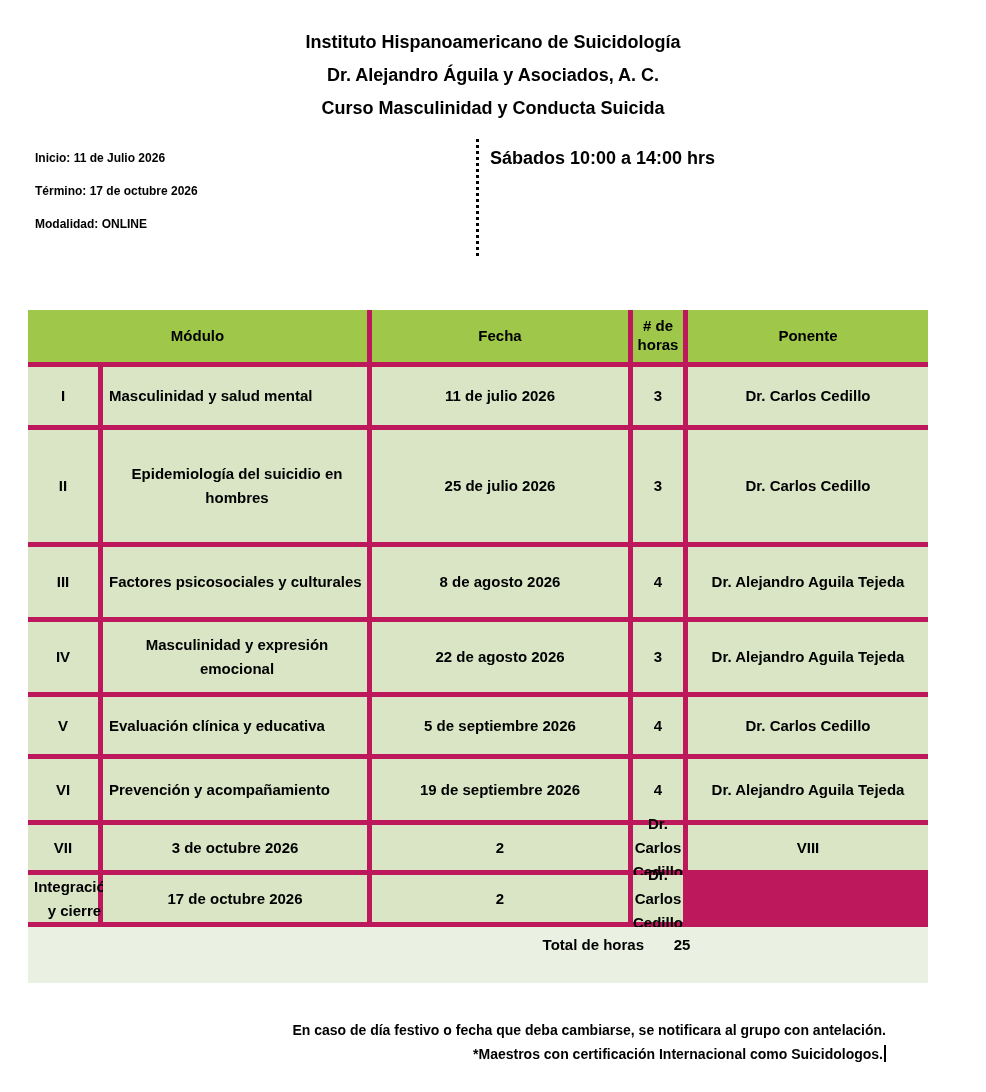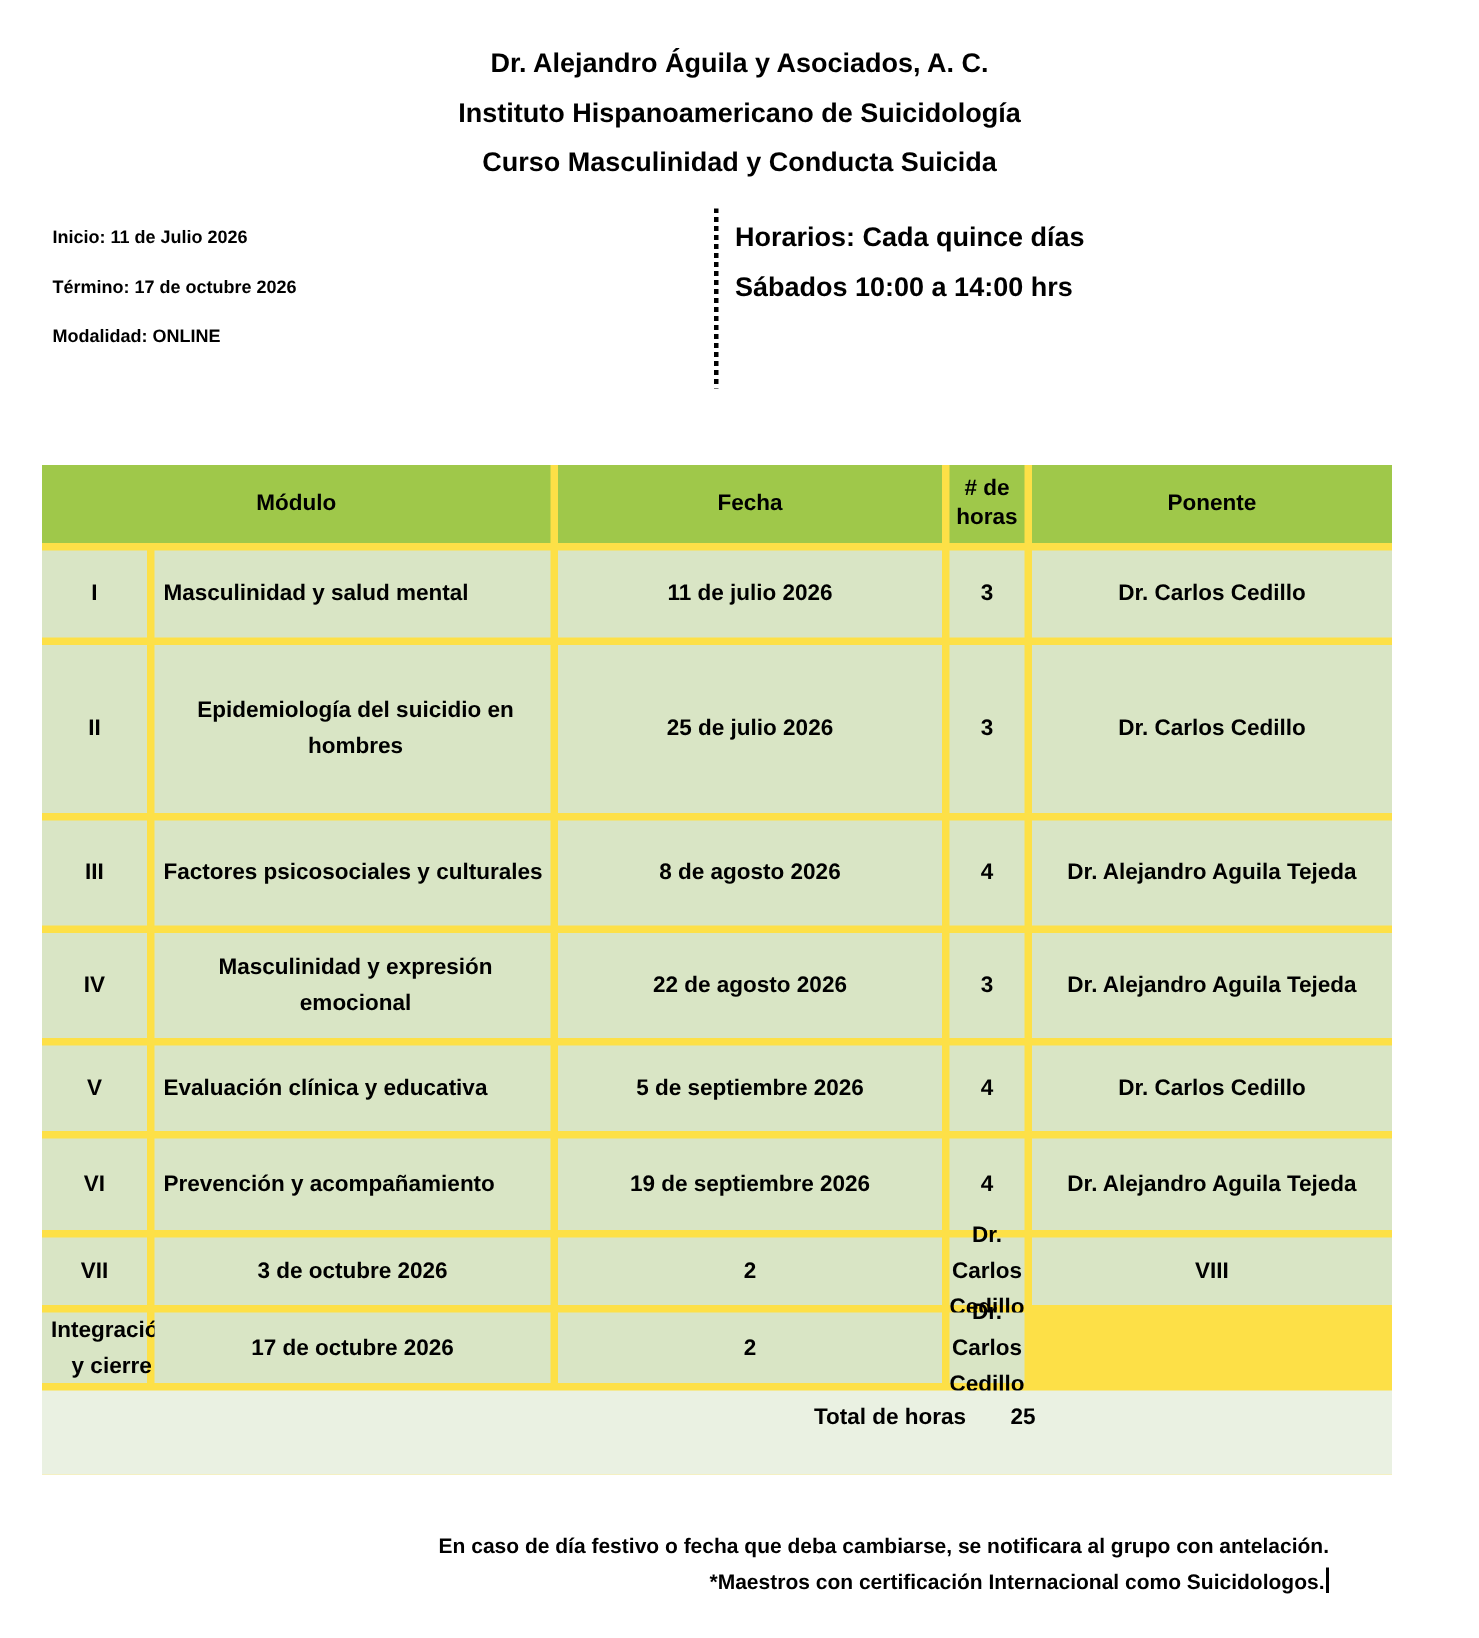--- a/index.html
+++ b/index.html
@@ -63,21 +63,21 @@
   
   .course-table {
     position: absolute;
     left: 28px;
     top: 310px;
     width: 900px;
     display: grid;
     grid-template-columns: 70px 264px 256px 50px 240px;
     grid-template-rows: 52px 58px 112px 70px 70px 57px 61px 45px 47px 56px;
     gap: 5px;
-    background: #fde047;
+    background: #be185d;
     font-weight: bold;
     font-size: 15px;
   }
   .th {
     background: var(--header-green);
     display: flex;
     align-items: center;
     justify-content: center;
     text-align: center;
     line-height: 1.25;
@@ -129,35 +129,34 @@
     vertical-align: -3px;
     margin-left: 1px;
   }
 </style>
 </head>
 <body>
 
 <div class="page">
 
   <div class="doc-title">
+    <div>Instituto Hispanoamericano de Suicidología</div>
     <div>Dr. Alejandro Águila y Asociados, A. C.</div>
-    <div>Instituto Hispanoamericano de Suicidología</div>
     <div>Curso Masculinidad y Conducta Suicida</div>
   </div>
 
   <div class="info-left">
     <div>Inicio: 11 de Julio 2026</div>
     <div>Término: 17 de octubre 2026</div>
     <div>Modalidad: ONLINE</div>
   </div>
 
   <div class="dotted-divider"></div>
 
   <div class="info-right">
-    <div>Horarios: Cada quince días</div>
     <div>Sábados 10:00 a 14:00 hrs</div>
   </div>
 
   <div class="course-table">
 
     <div class="th th-modulo">Módulo</div>
     <div class="th">Fecha</div>
     <div class="th"># de horas</div>
     <div class="th">Ponente</div>
 

